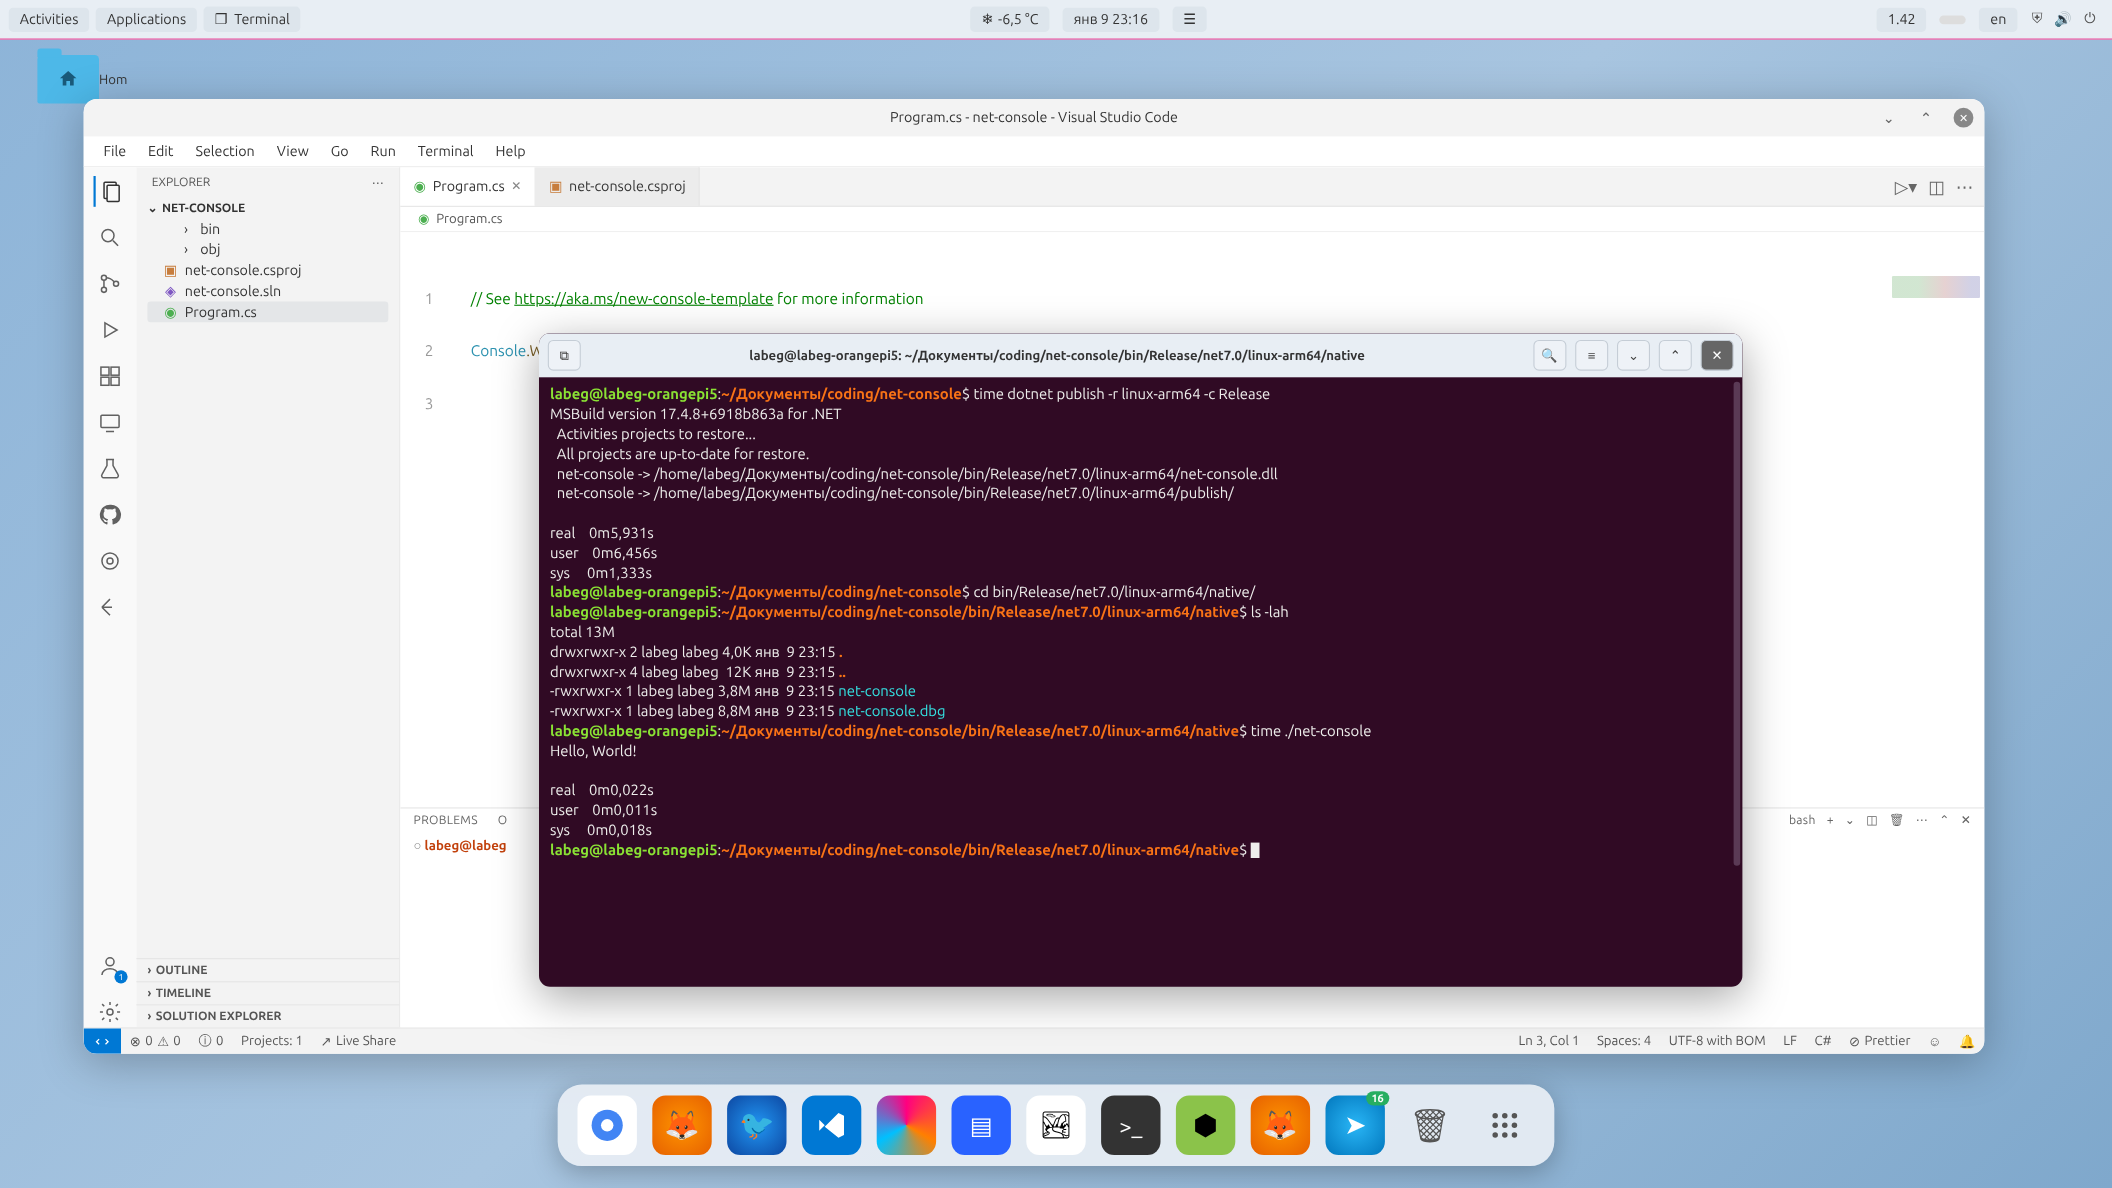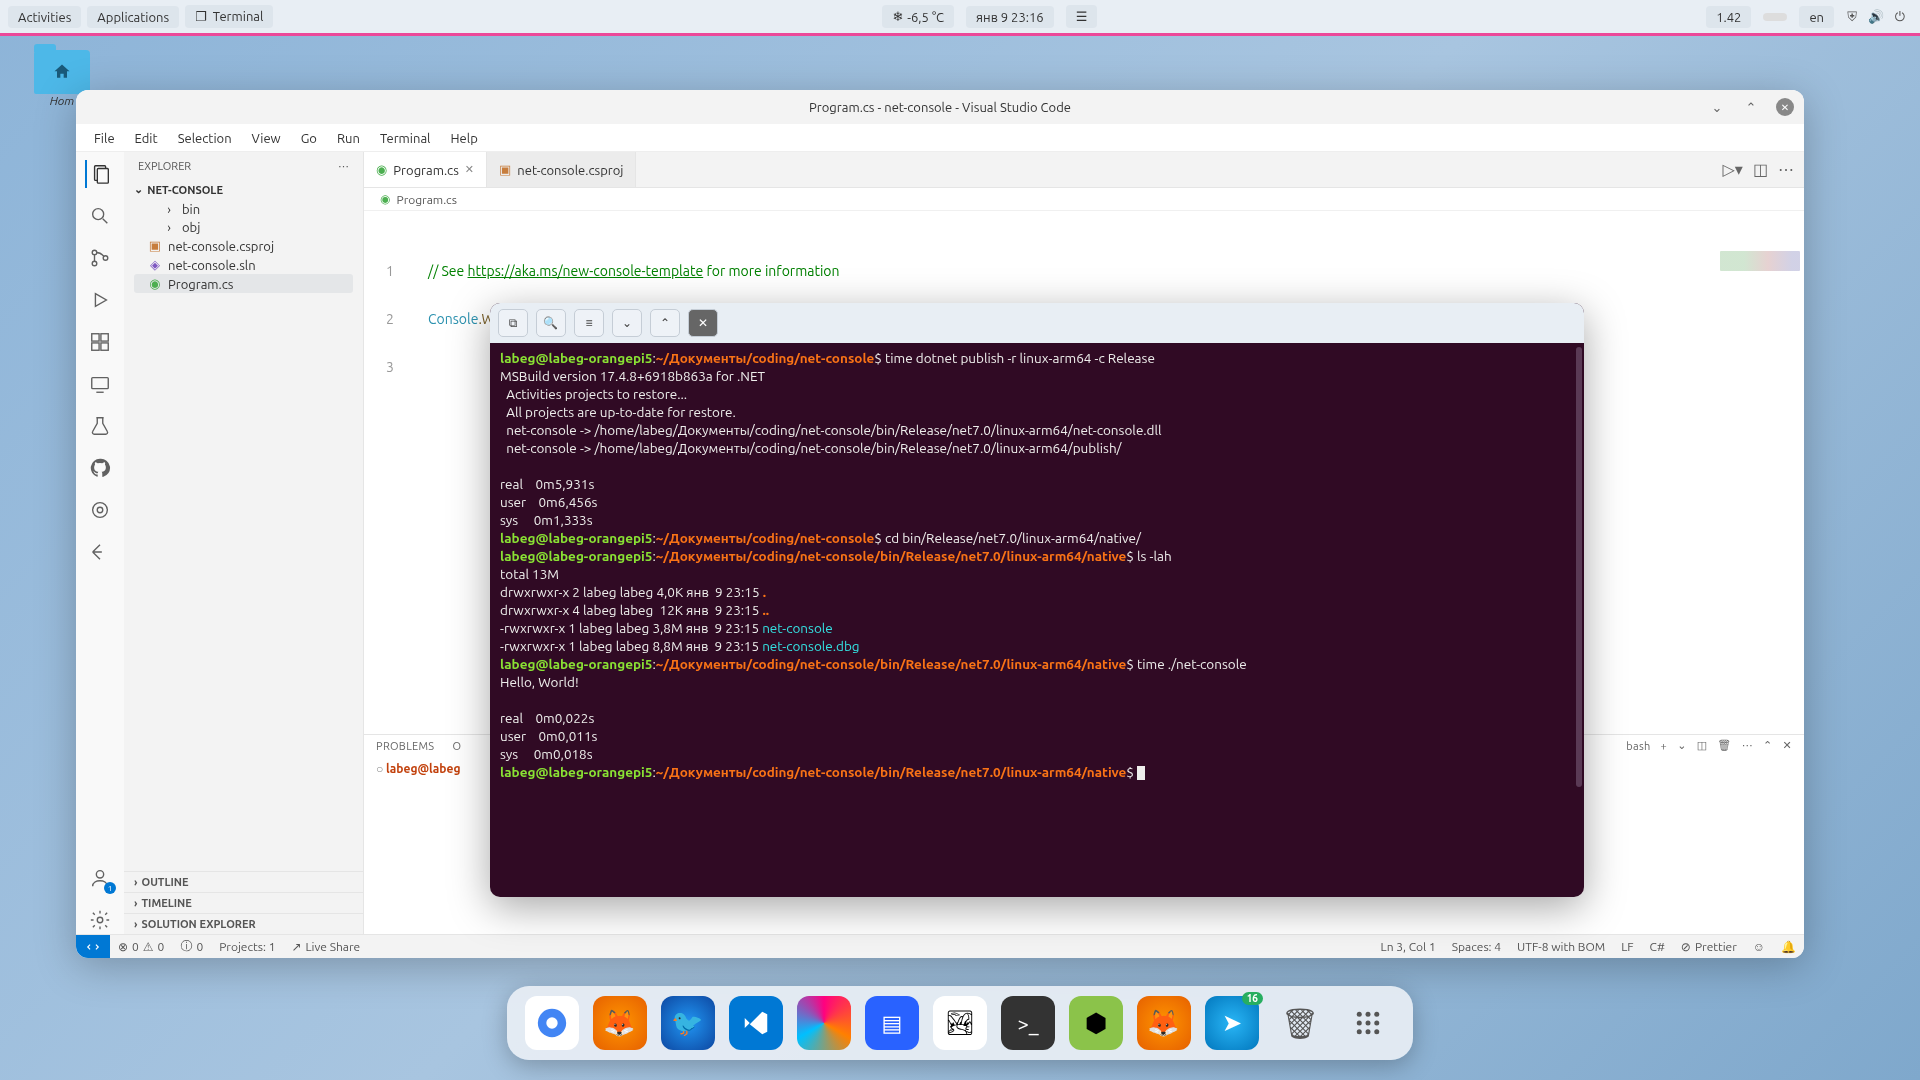--- a/index.html
+++ b/index.html
@@ -1,24 +1,24 @@
 <!DOCTYPE html>
 <html><head>
 <meta charset="utf-8">
 <style>
 * { margin: 0; padding: 0; box-sizing: border-box; font-family: "Segoe UI", Ubuntu, sans-serif; }
 body { width: 1920px; height: 1080px; background: linear-gradient(135deg, #8db4d8 0%, #a8c5e0 50%, #7fa8cc 100%); overflow: hidden; position: relative; }
 
-.top-panel { position: absolute; top: 0; left: 0; right: 0; height: 36px; background: #e8eef4; display: flex; align-items: center; padding: 0 8px; font-size: 13px; color: #333; border-bottom: 3px solid #ec4899; }
+.top-panel { position: absolute; top: 0; left: 0; right: 0; height: 36px; background: #e8eef4; display: flex; align-items: center; padding: 0 8px; font-size: 13px; color: #333; border-bottom: 1px solid #ec4899; }
 .panel-btn { padding: 4px 10px; background: #dde5ec; border-radius: 4px; margin-right: 6px; cursor: pointer; }
 .panel-spacer { flex: 1; }
 .panel-status { padding: 4px 10px; background: #dde5ec; border-radius: 4px; margin: 0 6px; display: flex; align-items: center; gap: 4px; }
 .panel-icon { width: 18px; height: 18px; display: inline-flex; align-items: center; justify-content: center; margin: 0 3px; color: #555; }
 
-.desktop-icon { position: absolute; top: 50px; left: 34px; display: flex; flex-direction: column; align-items: center; color: #333; font-size: 12px; font-style: italic; }
+.desktop-icon { position: absolute; top: 50px; left: 34px; display: flex; align-items: center; color: #333; font-size: 12px; }
 .desktop-icon .folder { width: 56px; height: 44px; background: #4db8e8; border-radius: 4px 4px 2px 2px; position: relative; display: flex; align-items: center; justify-content: center; }
 .desktop-icon .folder::before { content:""; position:absolute; top:-6px; left:0; width:22px; height:8px; background:#4db8e8; border-radius:3px 3px 0 0;}
 .desktop-icon .folder svg { width: 20px; height: 20px; color:#1a5a7a; }
 
 .vscode { position: absolute; top: 90px; left: 76px; width: 1728px; height: 868px; background: #fff; border-radius: 12px; box-shadow: 0 8px 40px rgba(0,0,0,0.25); display: flex; flex-direction: column; overflow: hidden; }
 .vscode-titlebar { height: 34px; background: #f3f3f3; display: flex; align-items: center; justify-content: center; font-size: 13px; color: #333; position: relative; }
 .window-controls { position: absolute; right: 10px; display: flex; gap: 16px; color: #666; }
 .window-controls span { cursor: pointer; width: 18px; height: 18px; display:inline-flex; align-items:center; justify-content:center; }
 .window-controls .close { background:#888; border-radius:50%; color:#fff; font-size:10px;}
 
@@ -330,20 +330,21 @@
     <span class="sb-item">C#</span>
     <span class="sb-item">⊘ <span>Prettier</span></span>
     <span class="sb-item">☺</span>
     <span class="sb-item">🔔</span>
   </div>
 </div>
 
 <div class="terminal-win">
   <div class="term-titlebar">
     <span class="term-tb-btn">⧉</span>
+    <div class="term-title">labeg@labeg-orangepi5: ~/Документы/coding/net-console/bin/Release/net7.0/linux-arm64/native</div>
     <span class="term-tb-btn">🔍</span>
     <span class="term-tb-btn">≡</span>
     <span class="term-tb-btn">⌄</span>
     <span class="term-tb-btn">⌃</span>
     <span class="term-tb-btn" style="background:#666;color:#fff;">✕</span>
   </div>
   <div class="term-body"><div class="term-scroll"></div><span class="term-prompt-user">labeg@labeg-orangepi5</span><span style="color:#eeeeec;">:</span><span class="term-prompt-path">~/Документы/coding/net-console</span><span>$ time dotnet publish -r linux-arm64 -c Release</span>
 <span>MSBuild version 17.4.8+6918b863a for .NET</span>
 <span>  Activities projects to restore...</span>
 <span>  All projects are up-to-date for restore.</span>

